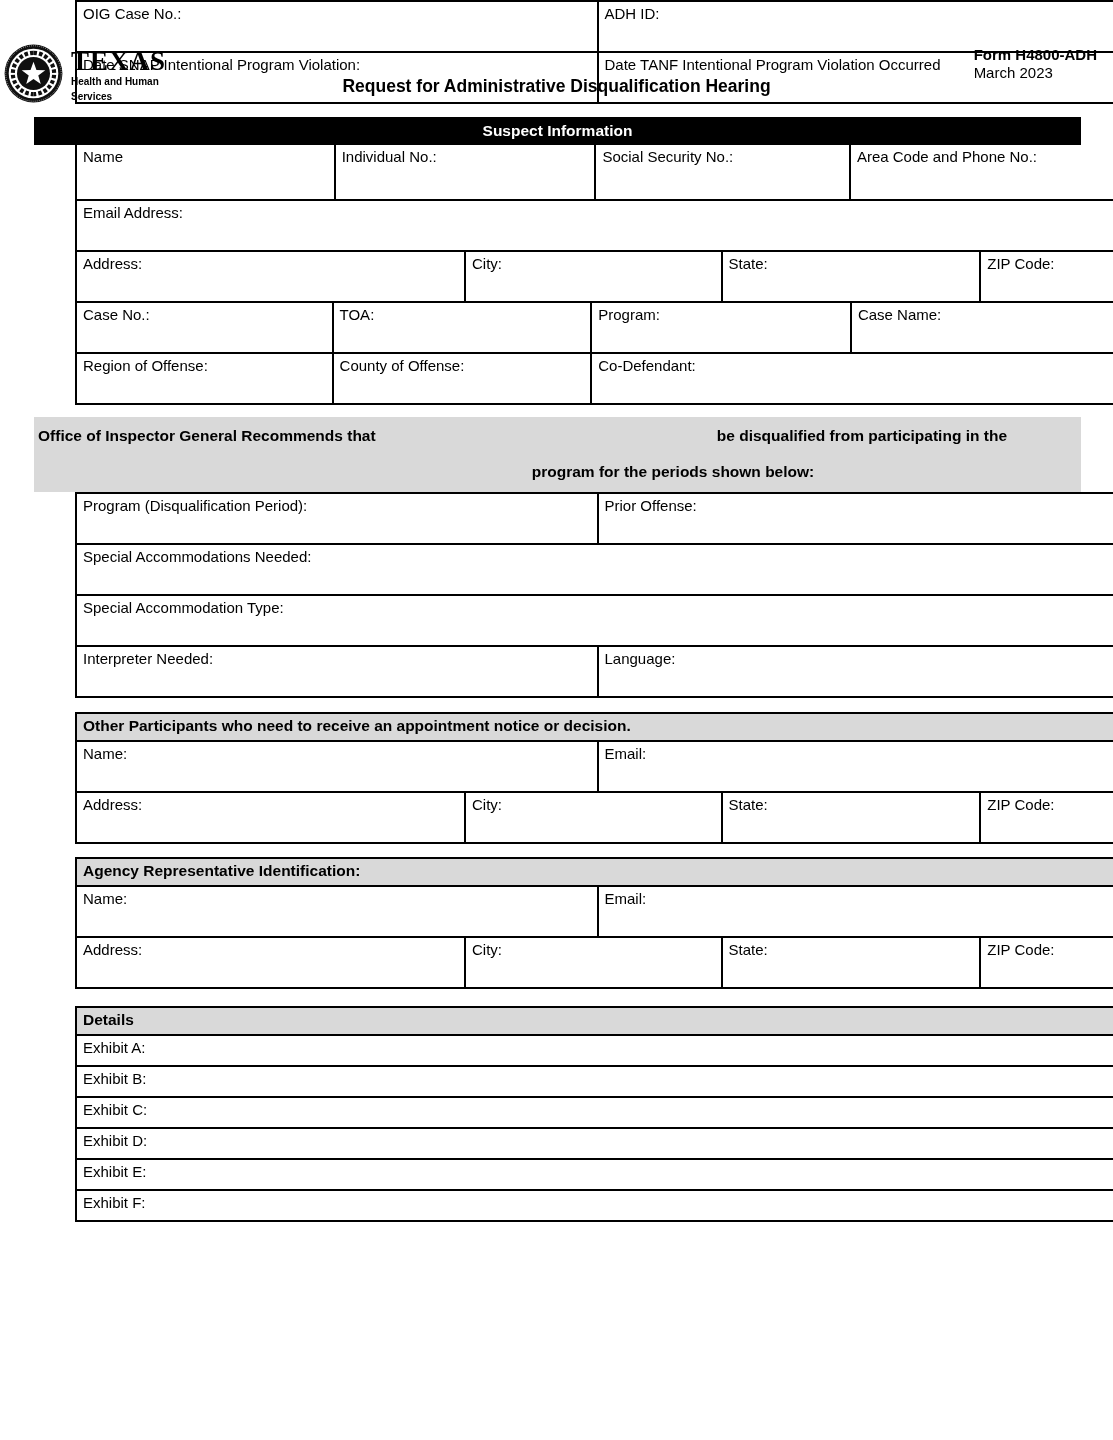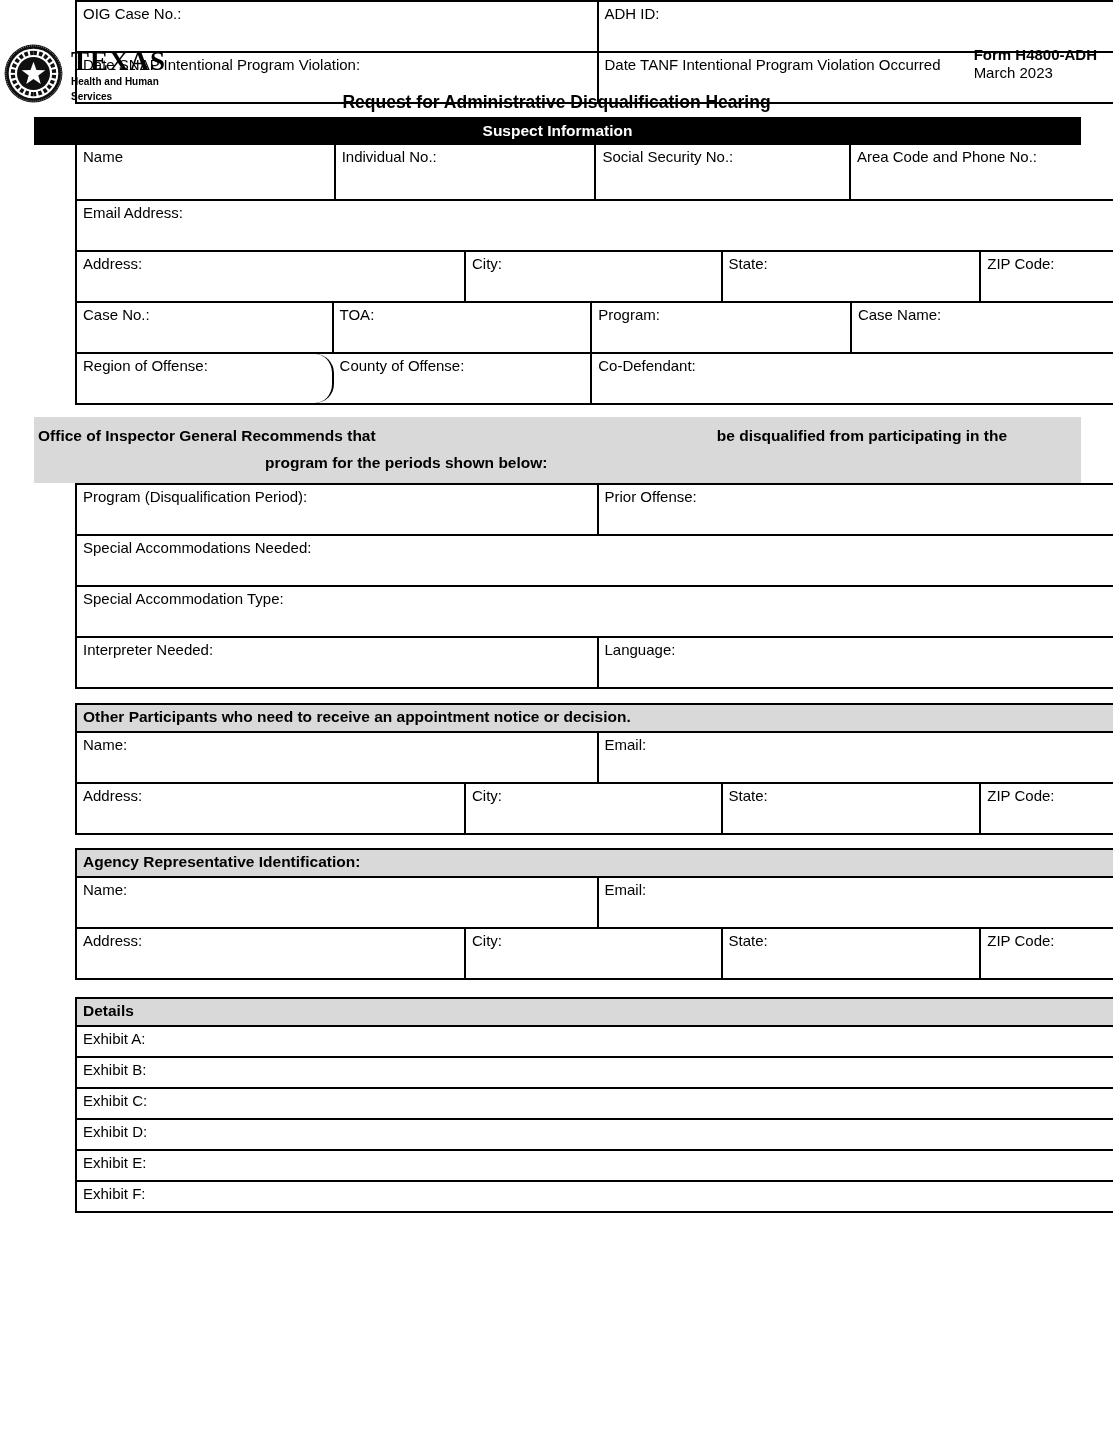--- a/index.html
+++ b/index.html
@@ -15,39 +15,39 @@
 
   
   .hdr { position:relative; height:138px; }
   .logo { position:absolute; left:4px; top:44px; display:flex; align-items:flex-start; }
   .seal { width:59px; height:59px; flex:0 0 auto; }
   .logo-text { margin-left:8px; padding-top:4px; }
   .logo-texas { font-family:"Liberation Serif", serif; font-size:27px; line-height:26px; letter-spacing:1px;font-weight:bold; }
   .logo-sub { font-size:10px; font-weight:bold; line-height:15px; }
   .form-no { position:absolute; right:16px; top:46px; text-align:left; line-height:18px; }
   .form-no .fn1 { font-weight:bold; }
-  .title { position:absolute; left:0; right:0; top:92px; text-align:center; font-size:17.5px; font-weight:bold; }
+  .title { position:absolute; left:0; right:0; top:76px; text-align:center; font-size:17.5px; font-weight:bold; }
 
   
   .tbl { border:2px solid #000; width:100%;margin-left:41px; }
   .trow { display:flex; }
   .trow + .trow { border-top:2px solid #000; }
   .cell { padding:3px 6px; border-right:2px solid #000; }
   .cell:last-child { border-right:none; }
   .h-md { min-height:49px; }
   .h-name { min-height:54px; }
   .h-sm { min-height:29px; }
   .lbl { display:inline-block; }
 
   
   .w50 { width:50%; }
   .w25a { width:24.8%; } .w25b { width:25.0%; } .w25c { width:24.4%; } .w25d { width:25.8%; }
   .wAddr { width:37.3%; } .wCity { width:24.6%; } .wState { width:24.8%; } .wZip { width:13.3%; }
   .wCase1 { width:24.6%; } .wCase2 { width:24.8%; } .wCase3 { width:24.9%; } .wCase4 { width:25.7%; }
-  .wReg1 { width:24.6%;border-radius:19px; } .wReg2 { width:24.8%; } .wReg3 { width:50.6%; }
+  .wReg1 { width:24.6%; } .wReg2 { width:24.8%; } .wReg3 { width:50.6%; }
   .wFull { width:100%; }
 
   
   .black-bar {
     background:#000; color:#fff; text-align:center;
     font-weight:bold; font-size:15.5px; padding:5px 6px; min-height:28px;
   }
   .gray-bar {
     background:#d9d9d9; font-weight:bold; font-size:15.5px;
     padding:3px 6px; min-height:26px;
@@ -57,21 +57,21 @@
   .mt14 { margin-top:14px; }
   .mt17 { margin-top:17px; }
 
   
   .oig-banner {
     background:#d9d9d9; font-weight:bold; font-size:15.5px;
     padding:8px 0 9px 4px; line-height:22px;
   }
   .oig-line1 { display:flex; padding-right:74px; }
   .oig-spacer { flex:1 1 auto; min-width:40px; }
-  .oig-line2 { margin-left:227px; margin-top:5px; }
+  .oig-line2 { margin-left:227px; margin-top:14px;text-align:center; }
 </style>
 </head>
 <body>
 
 <div class="page">
 
   <div class="hdr">
     <div class="logo">
       <svg class="seal" viewBox="0 0 100 100" aria-hidden="true">
         <circle cx="50" cy="50" r="49" fill="#101010"></circle>

